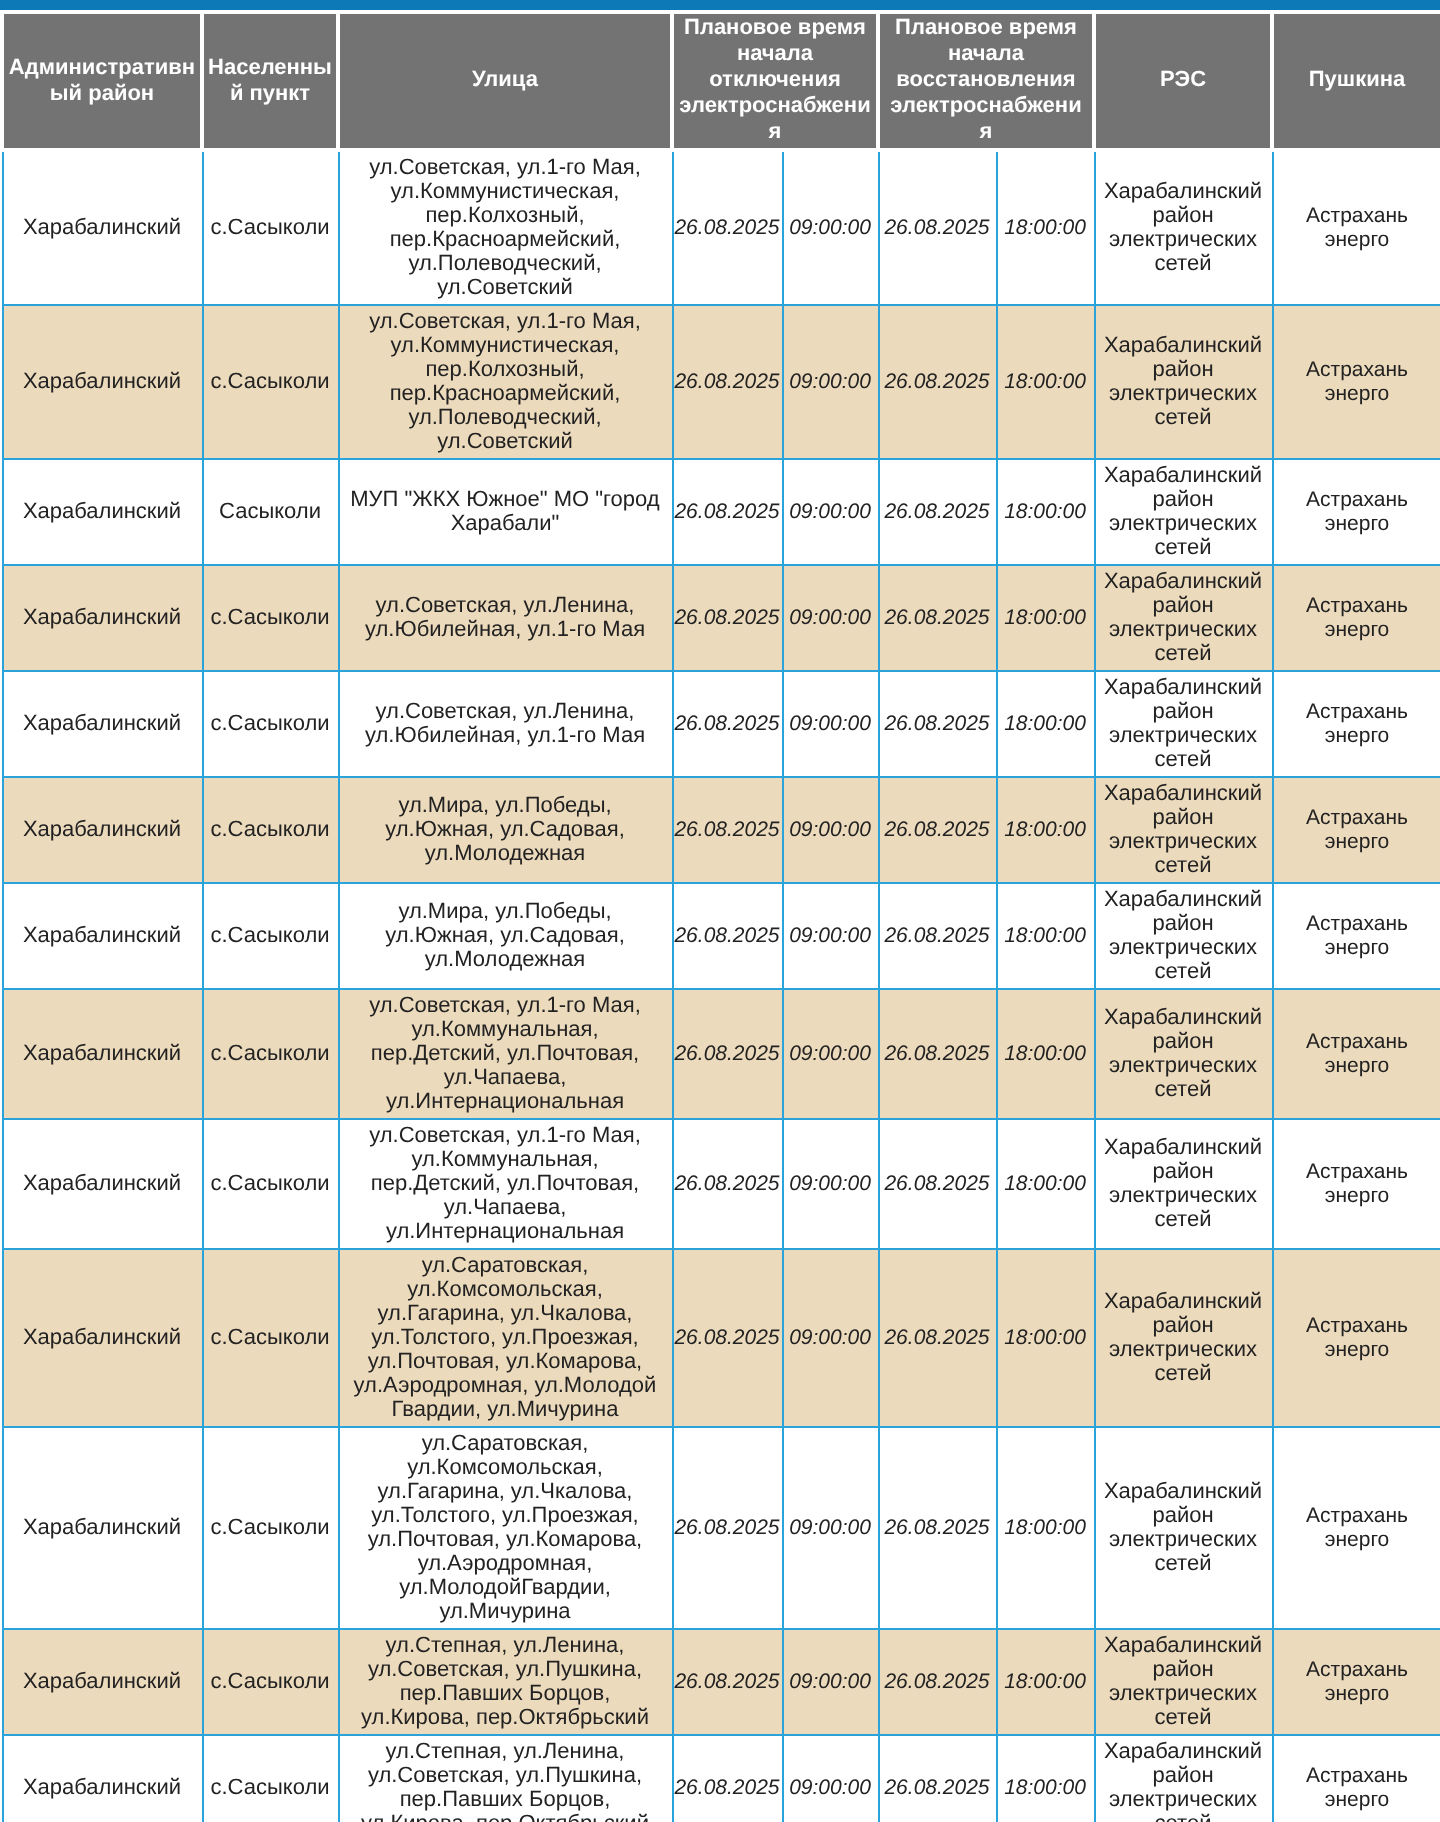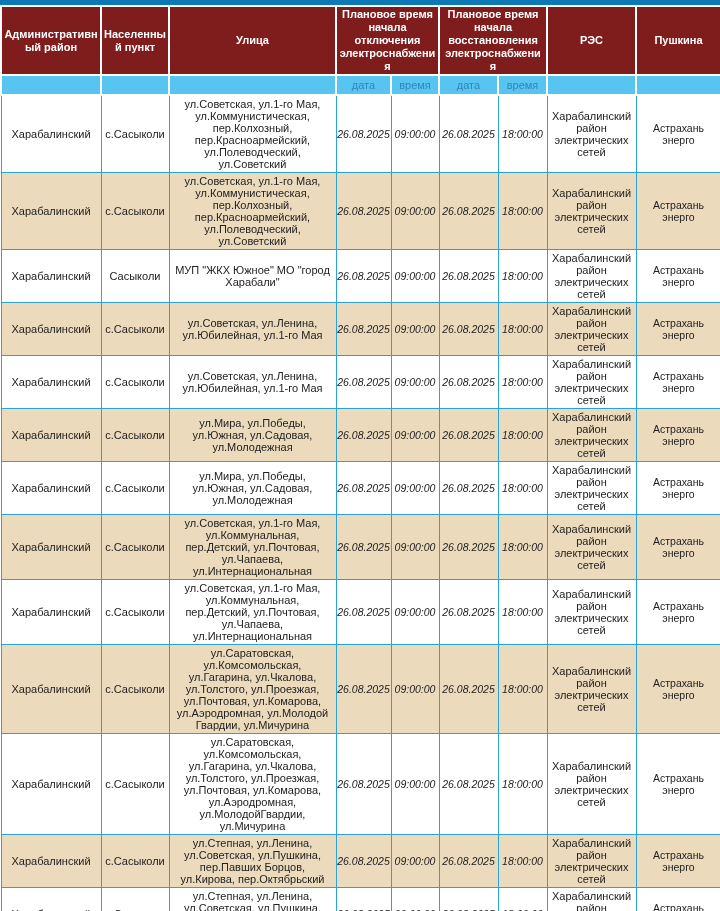--- a/index.html
+++ b/index.html
@@ -23,21 +23,21 @@
     border-collapse: collapse;
   }
   table.sched td {
     overflow: hidden;
     text-align: center;
     vertical-align: middle;
     word-wrap: break-word;
   }
   
   tr.hdr td {
-    background: #7f1d1d;
+    background: #737373;
     color: #ffffff;
     font-weight: bold;
     font-size: 11px;
     line-height: 13px;
     border: 2px solid #ffffff;
     height: 48px;
     padding: 1px 2px;
   }
   tr.sub td {
     background: #58c5f0;
@@ -94,31 +94,20 @@
     <tbody>
       <tr class="hdr">
         <td>Административный район</td>
         <td>Населенный пункт</td>
         <td>Улица</td>
         <td colspan="2">Плановое время начала отключения электроснабжения</td>
         <td colspan="2">Плановое время начала восстановления электроснабжения</td>
         <td>РЭС</td>
         <td>Пушкина</td>
       </tr>
-      <tr class="sub">
-        <td></td>
-        <td></td>
-        <td></td>
-        <td>дата</td>
-        <td>время</td>
-        <td>дата</td>
-        <td>время</td>
-        <td></td>
-        <td></td>
-      </tr>
 
     <tr class="datarow" style="height: 59px;">
           <td>Харабалинский</td>
           <td>с.Сасыколи</td>
           <td>ул.Советская, ул.1-го Мая, ул.Коммунистическая, пер.Колхозный, пер.Красноармейский, ул.Полеводческий, ул.Советский</td>
           <td class="dt">26.08.2025</td>
           <td class="dt">09:00:00</td>
           <td class="dt">26.08.2025</td>
           <td class="dt">18:00:00</td>
           <td class="res">Харабалинский район электрических сетей</td>

